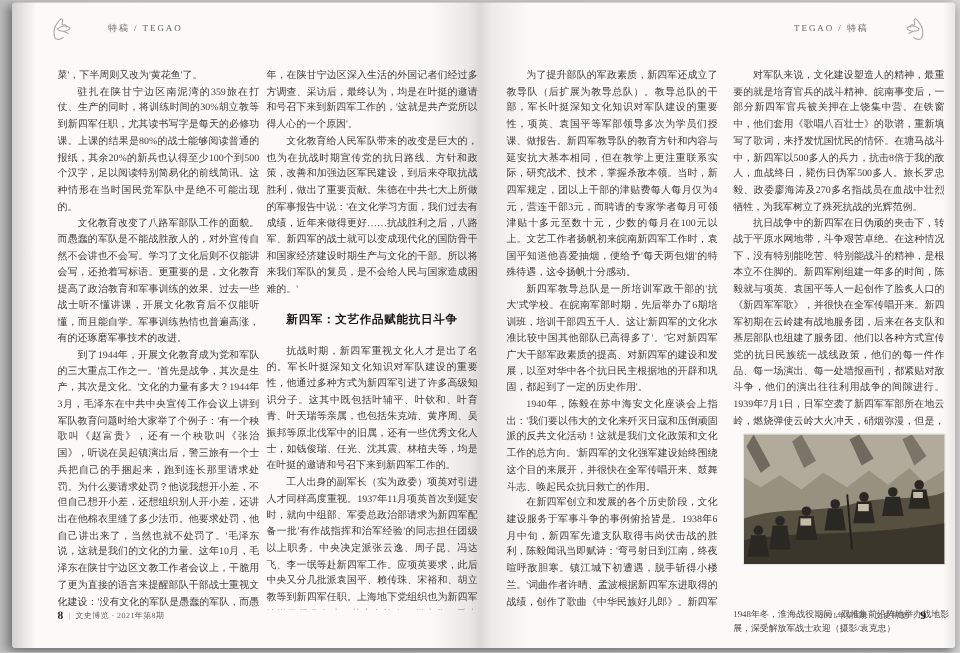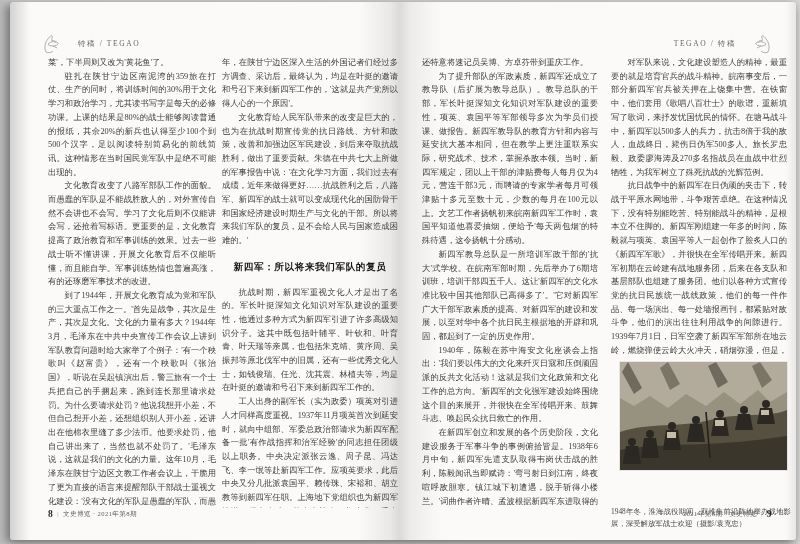--- a/index.html
+++ b/index.html
@@ -13,21 +13,21 @@
     background:#fbfaf8;border-radius:2px;
     box-shadow:-5px 2px 8px rgba(0,0,0,.30),0 4px 9px rgba(0,0,0,.25);
   }
   .edge-left{position:absolute;left:0;top:0;width:20px;height:100%;
     background:linear-gradient(90deg,rgba(0,0,0,.16),rgba(0,0,0,0));}
   .spine{position:absolute;left:348px;top:0;width:84px;height:100%;
     background:linear-gradient(90deg,rgba(0,0,0,0) 0%,rgba(0,0,0,.07) 38%,rgba(0,0,0,.13) 50%,rgba(0,0,0,.06) 62%,rgba(0,0,0,0) 100%);}
   .edge-right{position:absolute;right:0;top:0;width:10px;height:100%;
     background:linear-gradient(270deg,rgba(0,0,0,.08),rgba(0,0,0,0));}
 
-  .hdr{position:absolute;top:30px;display:flex;align-items:center;gap:12px;color:#6a6a6a;}
+  .hdr{position:absolute;top:10px;display:flex;align-items:center;gap:24px;color:#6a6a6a;}
   .hdr-left{left:30px;}
   .hdr-right{right:22px;justify-content:center;}
   .hdr-text{font-size:7.5px;letter-spacing:1.6px;color:#666;}
   .bird{width:26px;height:24px;opacity:.75;}
 
   .col{position:absolute;font-size:8.3px;line-height:13.7px;color:#3c3c3c;
     text-align:justify;overflow:hidden;}
   .col-l1{left:38px;top:54px;width:168px;height:452px;}
   .col-l2{left:212px;top:54px;width:176px;height:452px;}
   .col-r1{left:412px;top:54px;width:176px;height:452px;}
@@ -72,39 +72,38 @@
     <svg class="bird" viewBox="0 0 26 24" fill="none" stroke="#8a8a8a" stroke-width="0.9">
       <path d="M20,20 C22,16 21,10 18,7 C17,5 15,3 14,4 C13,5 15,7 14,9"></path>
       <path d="M18,12 C15,9 10,9 8,11 C7,12 10,14 13,14 C16,14 18,13 18,12 Z"></path>
       <path d="M13,14 L9,16 M20,20 C18,21 15,21 13,19"></path>
       <path d="M14,9 C12,8 10,9 11,11"></path>
     </svg>
   </div>
 
   <div class="col col-l1">
       <p class="para cont">菜'，下半周则又改为'黄花鱼'了。</p>
-      <p class="para">驻扎在陕甘宁边区南泥湾的359旅在打仗、生产的同时，将训练时间的30%用于文化学习和政治学习，尤其读书写字是每天的必修功课。上课的结果是80%的战士能够阅读普通的报纸，其余20%的新兵也认得至少100个到500个汉字，足以阅读特别简易化的前线简讯。这种情形在当时国民党军队中是绝不可能出现的。</p>
+      <p class="para">驻扎在陕甘宁边区南泥湾的359旅在打仗、生产的同时，将训练时间的30%胡立教等到新四军任职，尤其读书写字是每天的必修功课。上课的结果是80%的战士能够阅读普通的报纸，其余20%的新兵也认得至少100个到500个汉字，足以阅读特别简易化的前线简讯。这种情形在当时国民党军队中是绝不可能出现的。</p>
       <p class="para">文化教育改变了八路军部队工作的面貌。而愚蠢的军队是不能战胜敌人的，对外宣传自然不会讲也不会写。学习了文化后则不仅能讲会写，还抢着写标语。更重要的是，文化教育提高了政治教育和军事训练的效果。过去一些战士听不懂讲课，开展文化教育后不仅能听懂，而且能自学。军事训练热情也普遍高涨，有的还琢磨军事技术的改进。</p>
       <p class="para">到了1944年，开展文化教育成为党和军队的三大重点工作之一。'首先是战争，其次是生产，其次是文化。'文化的力量有多大？1944年3月，毛泽东在中共中央宣传工作会议上讲到军队教育问题时给大家举了个例子：'有一个秧歌叫《赵富贵》，还有一个秧歌叫《张治国》，听说在吴起镇演出后，警三旅有一个士兵把自己的手捆起来，跑到连长那里请求处罚。为什么要请求处罚？他说我想开小差，不但自己想开小差，还想组织别人开小差，还讲出在他棉衣里缝了多少法币。他要求处罚，他自己讲出来了，当然也就不处罚了。'毛泽东说，这就是我们的文化的力量。这年10月，毛泽东在陕甘宁边区文教工作者会议上，干脆用了更为直接的语言来提醒部队干部战士重视文化建设：'没有文化的军队是愚蠢的军队，而愚蠢的军队是不能战胜敌人的。'</p>
     </div>
 
   <div class="col col-l2">
     <div>
         <p class="para cont">年，在陕甘宁边区深入生活的外国记者们经过多方调查、采访后，最终认为，均是在叶挺的邀请和号召下来到新四军工作的，'这就是共产党所以得人心的一个原因'。</p>
         <p class="para">文化教育给人民军队带来的改变是巨大的，也为在抗战时期宣传党的抗日路线、方针和政策，改善和加强边区军民建设，到后来夺取抗战胜利，做出了重要贡献。朱德在中共七大上所做的军事报告中说：'在文化学习方面，我们过去有成绩，近年来做得更好……抗战胜利之后，八路军、新四军的战士就可以变成现代化的国防骨干和国家经济建设时期生产与文化的干部。所以将来我们军队的复员，是不会给人民与国家造成困难的。'</p>
       </div>
-    <h3 class="sec-heading">新四军：所以将来我们军队的复员</h3>
+    <h3 class="sec-heading">新四军：文艺作品赋能抗日斗争</h3>
     <div>
         <p class="para">抗战时期，新四军重视文化人才是出了名的。军长叶挺深知文化知识对军队建设的重要性，他通过多种方式为新四军引进了许多高级知识分子。这其中既包括叶辅平、叶钦和、叶育青、叶天瑞等亲属，也包括朱克靖、黄序周、吴振邦等原北伐军中的旧属，还有一些优秀文化人士，如钱俊瑞、任光、沈其震、林植夫等，均是在叶挺的邀请和号召下来到新四军工作的。</p>
         <p class="para">工人出身的副军长（实为政委）项英对引进人才同样高度重视。1937年11月项英首次到延安时，就向中组部、军委总政治部请求为新四军配备一批'有作战指挥和治军经验'的同志担任团级以上职务。中央决定派张云逸、周子昆、冯达飞、李一氓等赴新四军工作。应项英要求，此后中央又分几批派袁国平、赖传珠、宋裕和、胡立教等到新四军任职。上海地下党组织也为新四军输送了很多人才，其中有施奇、杨志华、毛中玉、毛维青、冯玲等优秀知识青年。</p>
       </div>
   </div>
 
   <div class="col col-r1">
-      <p class="para cont">还特意将速记员吴博、方卓芬带到重庆工作。</p>
       <p class="para">为了提升部队的军政素质，新四军还成立了教导队（后扩展为教导总队）。教导总队的干部，军长叶挺深知文化知识对军队建设的重要性，项英、袁国平等军部领导多次为学员们授课、做报告。新四军教导队的教育方针和内容与延安抗大基本相同，但在教学上更注重联系实际，研究战术、技术，掌握杀敌本领。当时，新四军规定，团以上干部的津贴费每人每月仅为4元，营连干部3元，而聘请的专家学者每月可领津贴十多元至数十元，少数的每月在100元以上。文艺工作者扬帆初来皖南新四军工作时，袁国平知道他喜爱抽烟，便给予'每天两包烟'的特殊待遇，这令扬帆十分感动。</p>
       <p class="para">新四军教导总队是一所培训军政干部的'抗大'式学校。在皖南军部时期，先后举办了6期培训班，培训干部四五千人。这让'新四军的文化水准比较中国其他部队已高得多了'。'它对新四军广大干部军政素质的提高、对新四军的建设和发展，以至对华中各个抗日民主根据地的开辟和巩固，都起到了一定的历史作用'。</p>
       <p class="para">1940年，陈毅在苏中海安文化座谈会上指出：'我们要以伟大的文化来歼灭日寇和压倒顽固派的反共文化活动！这就是我们文化政策和文化工作的总方向。'新四军的文化强军建设始终围绕这个目的来展开，并很快在全军传唱开来、鼓舞斗志、唤起民众抗日救亡的作用。</p>
       <p class="para">在新四军创立和发展的各个历史阶段，文化建设服务于军事斗争的事例俯拾皆是。1938年6月中旬，新四军先遣支队取得韦岗伏击战的胜利，陈毅闻讯当即赋诗：'弯弓射日到江南，终夜喧呼敌胆寒。镇江城下初遭遇，脱手斩得小楼兰。'词曲作者许晴、孟波根据新四军东进取得的战绩，创作了歌曲《中华民族好儿郎》。新四军内部文化氛围很浓，部队走到哪里，就把歌声带到哪里，老百姓一听到歌声就知道是新四军的部队。新四军创作了大量的优秀文艺作品，据不完全统计，仅歌曲就有500多首。这些贴近战斗的文艺作品，无时不在鼓舞着全军将士英勇战斗。</p>
     </div>
 
   <div class="col col-r2">
       <p class="para">对军队来说，文化建设塑造人的精神，最重要的就是培育官兵的战斗精神。皖南事变后，一部分新四军官兵被关押在上饶集中营。在铁窗中，他们套用《歌唱八百壮士》的歌谱，重新填写了歌词，来抒发忧国忧民的情怀。在塘马战斗中，新四军以500多人的兵力，抗击8倍于我的敌人，血战终日，毙伤日伪军500多人。旅长罗忠毅、政委廖海涛及270多名指战员在血战中壮烈牺牲，为我军树立了殊死抗战的光辉范例。</p>
       <p class="para">抗日战争中的新四军在日伪顽的夹击下，转战于平原水网地带，斗争艰苦卓绝。在这种情况下，没有特别能吃苦、特别能战斗的精神，是根本立不住脚的。新四军刚组建一年多的时间，陈毅就与项英、袁国平等人一起创作了脍炙人口的《新四军军歌》，并很快在全军传唱开来。新四军初期在云岭建有战地服务团，后来在各支队和基层部队也组建了服务团。他们以各种方式宣传党的抗日民族统一战线政策，他们的每一件作品、每一场演出、每一处墙报画刊，都紧贴对敌斗争，他们的演出往往利用战争的间隙进行。1939年7月1日，日军空袭了新四军军部所在地云岭，燃烧弹使云岭大火冲天，硝烟弥漫，但是，计划中的服务团演出仍在军部大礼堂进行，那振聋发聩的歌声、那排山倒海的阵势深深震撼着现场观众。国际友人史沫特莱一边观看一边连连赞叹：'奇迹！奇迹！'</p>
     </div>

